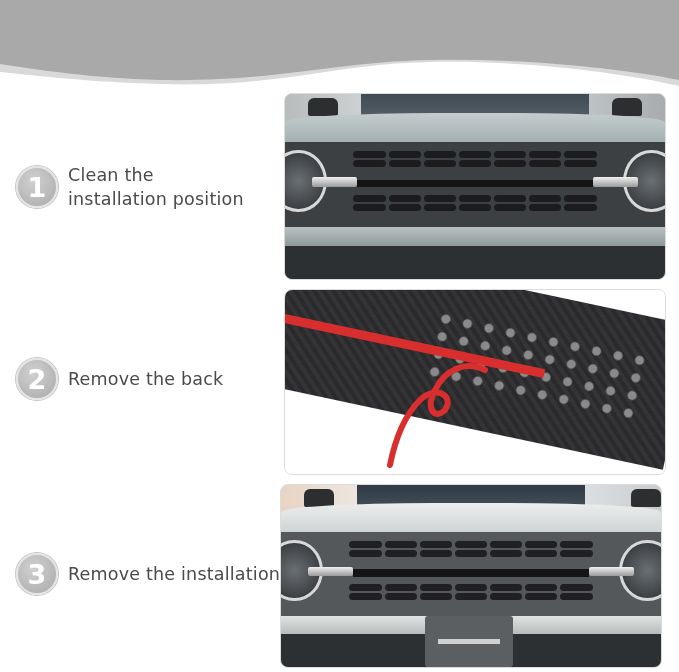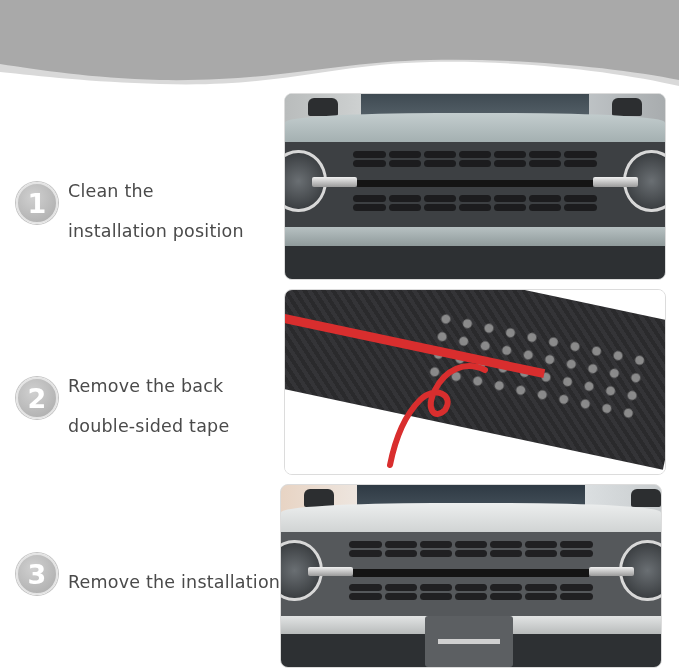--- a/index.html
+++ b/index.html
@@ -19,21 +19,21 @@
     width: 42px; height: 42px; border-radius: 50%;
     background: radial-gradient(circle at 40% 35%, #d0d0d0 0%, #b9b9b9 60%, #a9a9a9 100%);
     border: 2px solid #e4e4e4; box-shadow: 0 0 0 1px #c4c4c4;
     display: flex; align-items: center; justify-content: center;
     color: #ffffff; font-weight: bold; font-size: 27px; font-family: "DejaVu Sans", sans-serif;
   }
   .step-text {
     margin-left: 10px; font-size: 17.5px; line-height: 24px; color: #4a4a4a;
     font-family: "DejaVu Sans", sans-serif; letter-spacing: 0.2px;
   }
-  .step-text span { display: block; white-space: nowrap; margin-top: 16px; }
+  .step-text span { display: block; white-space: nowrap; }
 
   .photo { position: absolute; border-radius: 8px; overflow: hidden; border: 1px solid #dcdcdc; }
 
   
   .sky { position: absolute; left: 0; top: 0; width: 100%; height: 22%; background: linear-gradient(90deg,#b9bcbc,#d8dbdb 30%,#c8cdd0 70%,#a8acae); }
   .windshield { position: absolute; left: 20%; top: 0; width: 60%; height: 14%; background: linear-gradient(#3f4a52,#56626a); }
   .mirror { position: absolute; top: 2%; width: 8%; height: 10%; background: #2c2e30; border-radius: 6px 6px 2px 2px; }
   .hood { position: absolute; left: 0; top: 10%; width: 100%; height: 17%; border-radius: 40% 40% 0 0 / 30% 30% 0 0; }
   .grille { position: absolute; left: 0; top: 26%; width: 100%; height: 46%; }
   .bar { position: absolute; left: 19%; width: 62%; height: 9%; background: #141414; top: 44%; }
@@ -146,21 +146,20 @@
   <div class="dlr" style="left:7%"></div>
   <div class="dlr" style="right:7%"></div>
   <div class="bumper" style="background:linear-gradient(#b7c1c2,#8f9a9b)"></div>
   <div class="lower"></div>
 </div>
 
 <div class="step" style="top:358px">
   <div class="badge">2</div>
   <div class="step-text">
     <span>Remove the back</span>
-    <span>double-sided tape</span>
   </div>
 </div>
 
 <div class="photo" style="left:284px;top:289px;width:382px;height:186px" aria-label="Peeling red backing from double-sided tape on grille insert">
   <div class="p2-bg"></div>
   <div class="p2-panel"></div>
   <div class="p2-holes"></div>
   <div class="p2-redtape"></div>
   <svg class="p2-ribbon" width="382" height="186" viewBox="0 0 382 186">
     <path d="M200 80 C180 70 160 80 150 100 C140 120 150 130 160 120 C170 105 150 95 135 110 C120 125 110 150 105 175" stroke="#d92e2e" stroke-width="6" fill="none" stroke-linecap="round"></path>

